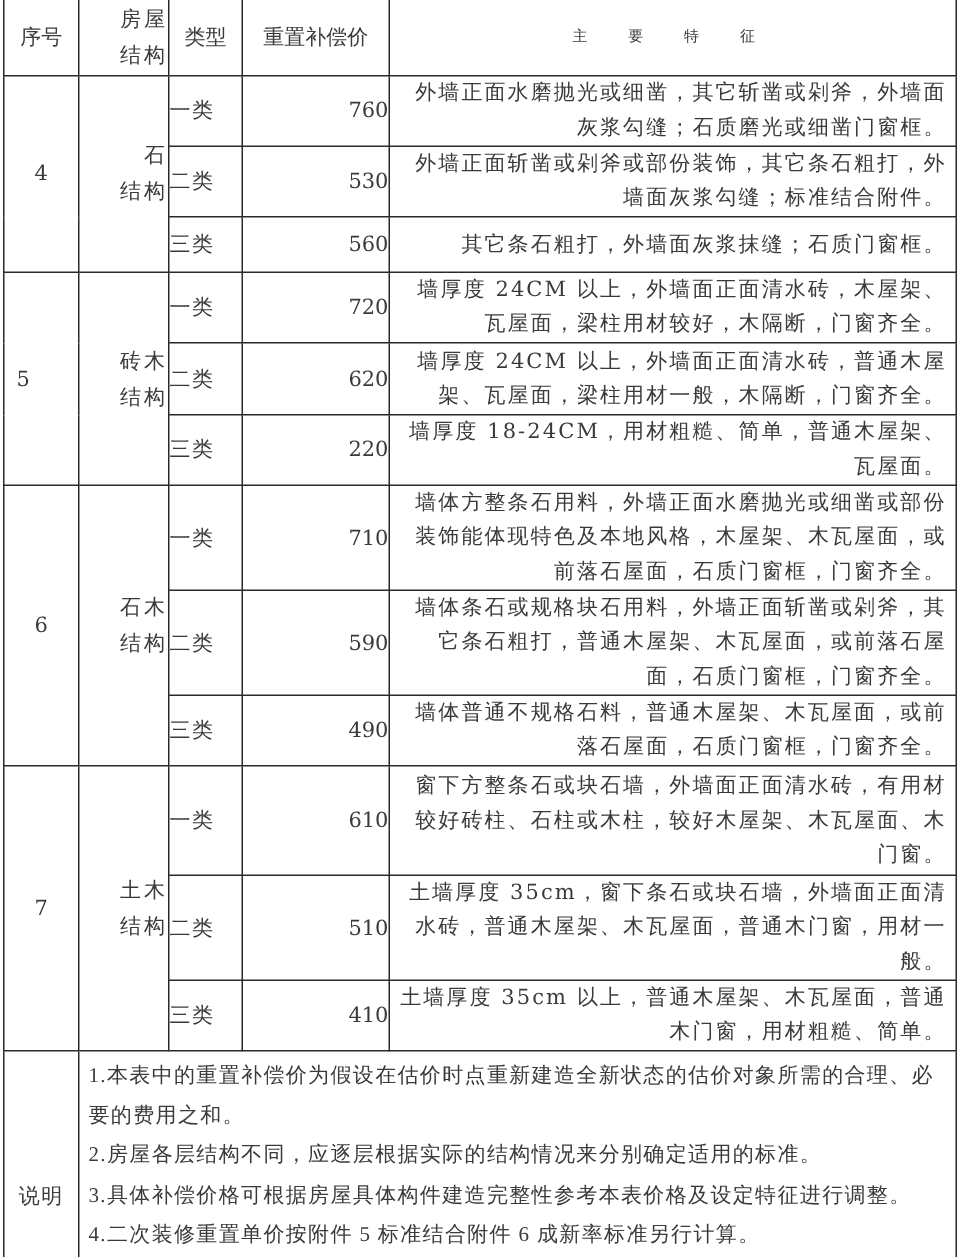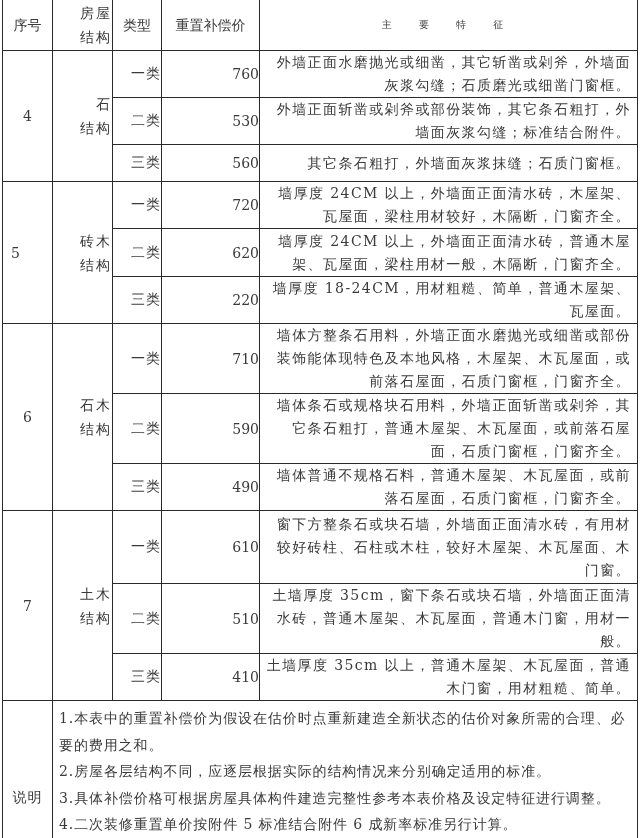--- a/index.html
+++ b/index.html
@@ -2,30 +2,30 @@
 <html><head>
   <meta charset="utf-8">
   <style>
     html, body { margin: 0; padding: 0; background: #ffffff; }
     body { width: 640px; height: 838px; position: relative; overflow: hidden;
       font-family: "DejaVu Serif", "Liberation Serif", serif; color: #3a3a3a; }
     table.main { position: absolute; left: 2px; top: -2px; border-collapse: collapse; table-layout: fixed; width: 636px; }
     table.main td { border: 1.6px solid #2a2a2a; padding: 0; vertical-align: middle; font-size: 14px; }
     .c-no { width: 49px; text-align: center; }
     .c-str { width: 59px; text-align: left; padding-left: 10px !important; }
-    .c-type { width: 48px; text-align: right; }
+    .c-type { width: 48px; text-align: left; }
     .c-price { width: 97px; text-align: right; }
     .c-feat { text-align: right; padding: 0 6px 0 6px !important; line-height: 23px; letter-spacing: 1.4px; font-size: 13.4px; }
     .hdr td { height: 51px; text-align: center; line-height: 22px; font-size: 14px; }
     .hdr .feat-h { letter-spacing: 12px; font-size: 10px; }
     .str-label { display: block; line-height: 24px; letter-spacing: 2px; text-align: right; }
     .type-label { letter-spacing: 1px; }
     .note-label { text-align: center; font-size: 14px; letter-spacing: 1px; }
     .note-cell { padding: 4px 6px 4px 6px !important; font-size: 12.6px; line-height: 26.5px; letter-spacing: 0.9px; }
-    .note-item { display: block; }
+    .note-item { display: block; font-family: Liberation Serif, serif; }
   </style>
 </head>
 <body>
 
 <table class="main">
   <colgroup>
     <col style="width:50px">
       <col style="width:60px">
       <col style="width:49px">
       <col style="width:98px">

